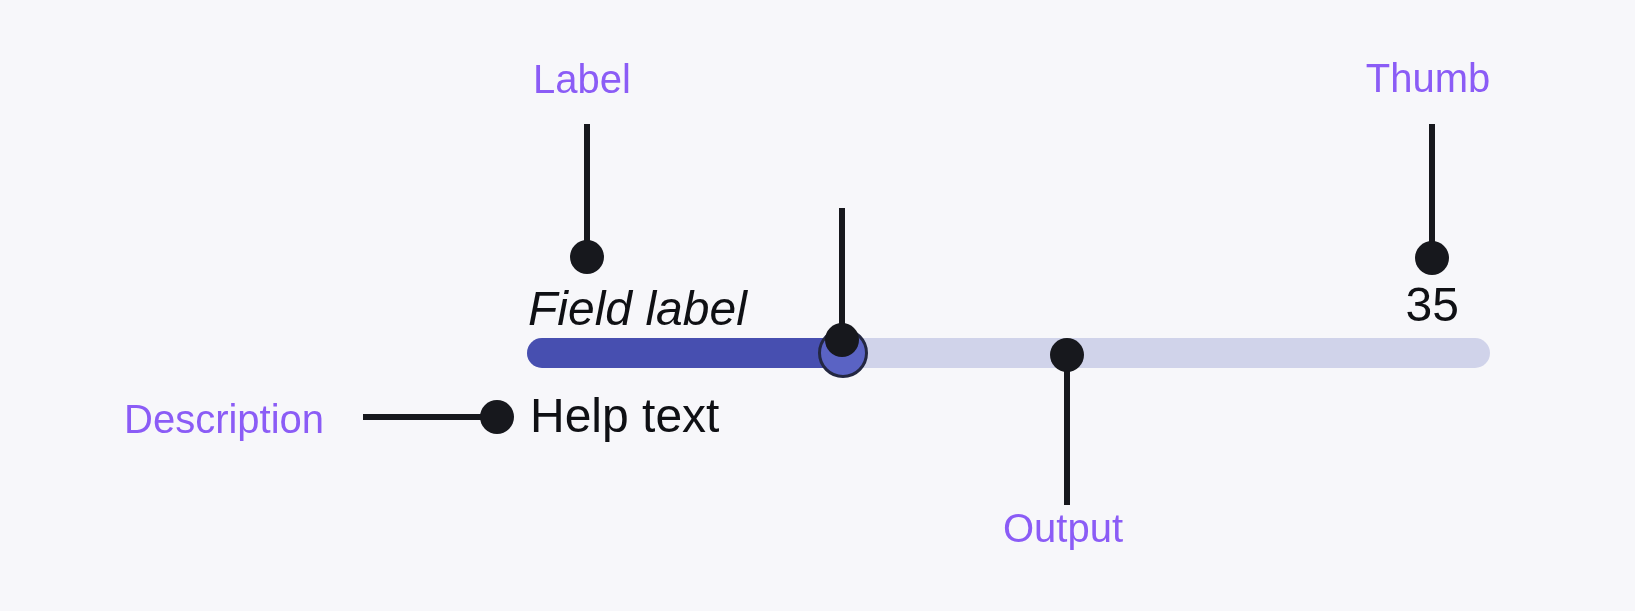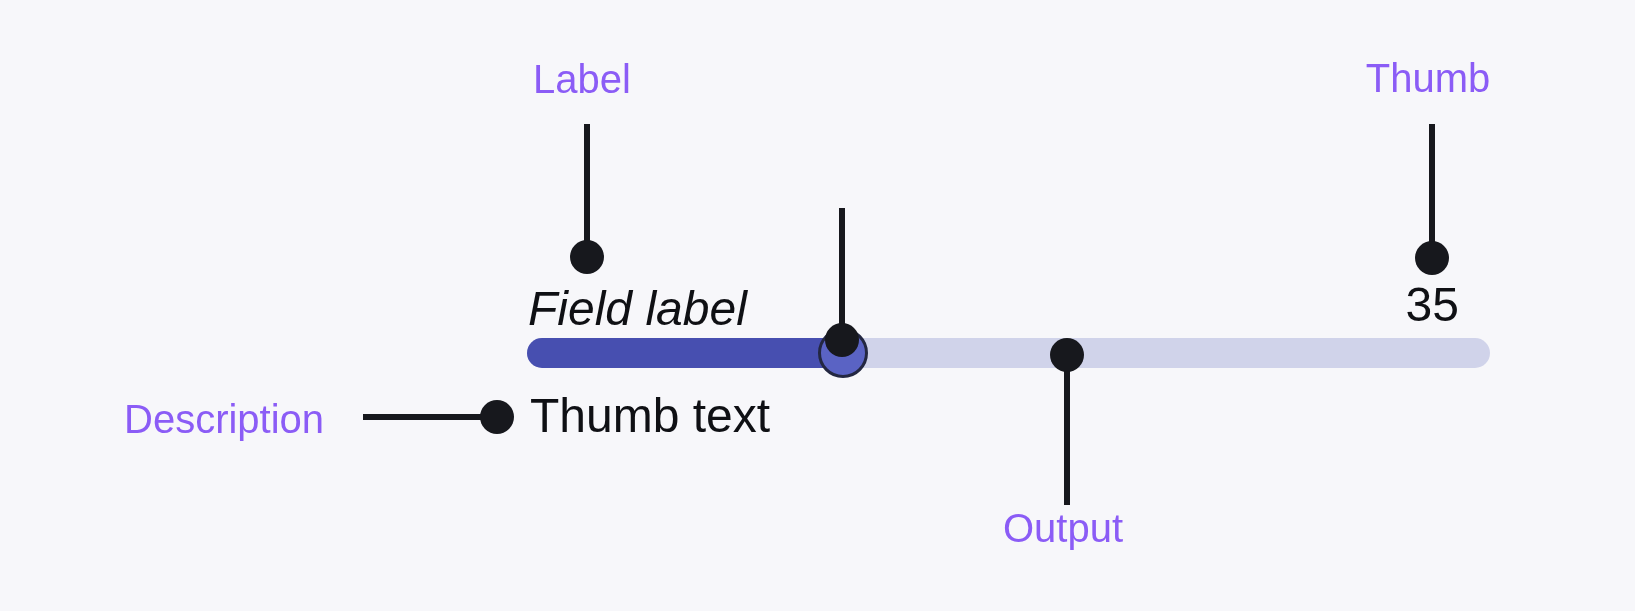--- a/index.html
+++ b/index.html
@@ -124,21 +124,21 @@
   <div class="comp-text field-label">Field label</div>
 
   <div class="comp-text output-value">35</div>
 
   <div class="track">
     <div class="track-fill"></div>
   </div>
 
   <div class="thumb"></div>
 
-  <div class="comp-text help-text">Thumb text</div>
+  <div class="comp-text help-text">Help text</div>
 
   <div class="ann-text centered label-text">Label</div>
   <div class="ann-line-v label-line"></div>
   <div class="ann-dot label-dot"></div>
 
   <div class="ann-line-v thumb-line"></div>
   <div class="ann-dot thumb-dot"></div>
 
   <div class="ann-text centered output-text">Thumb</div>
   <div class="ann-line-v output-line"></div>

